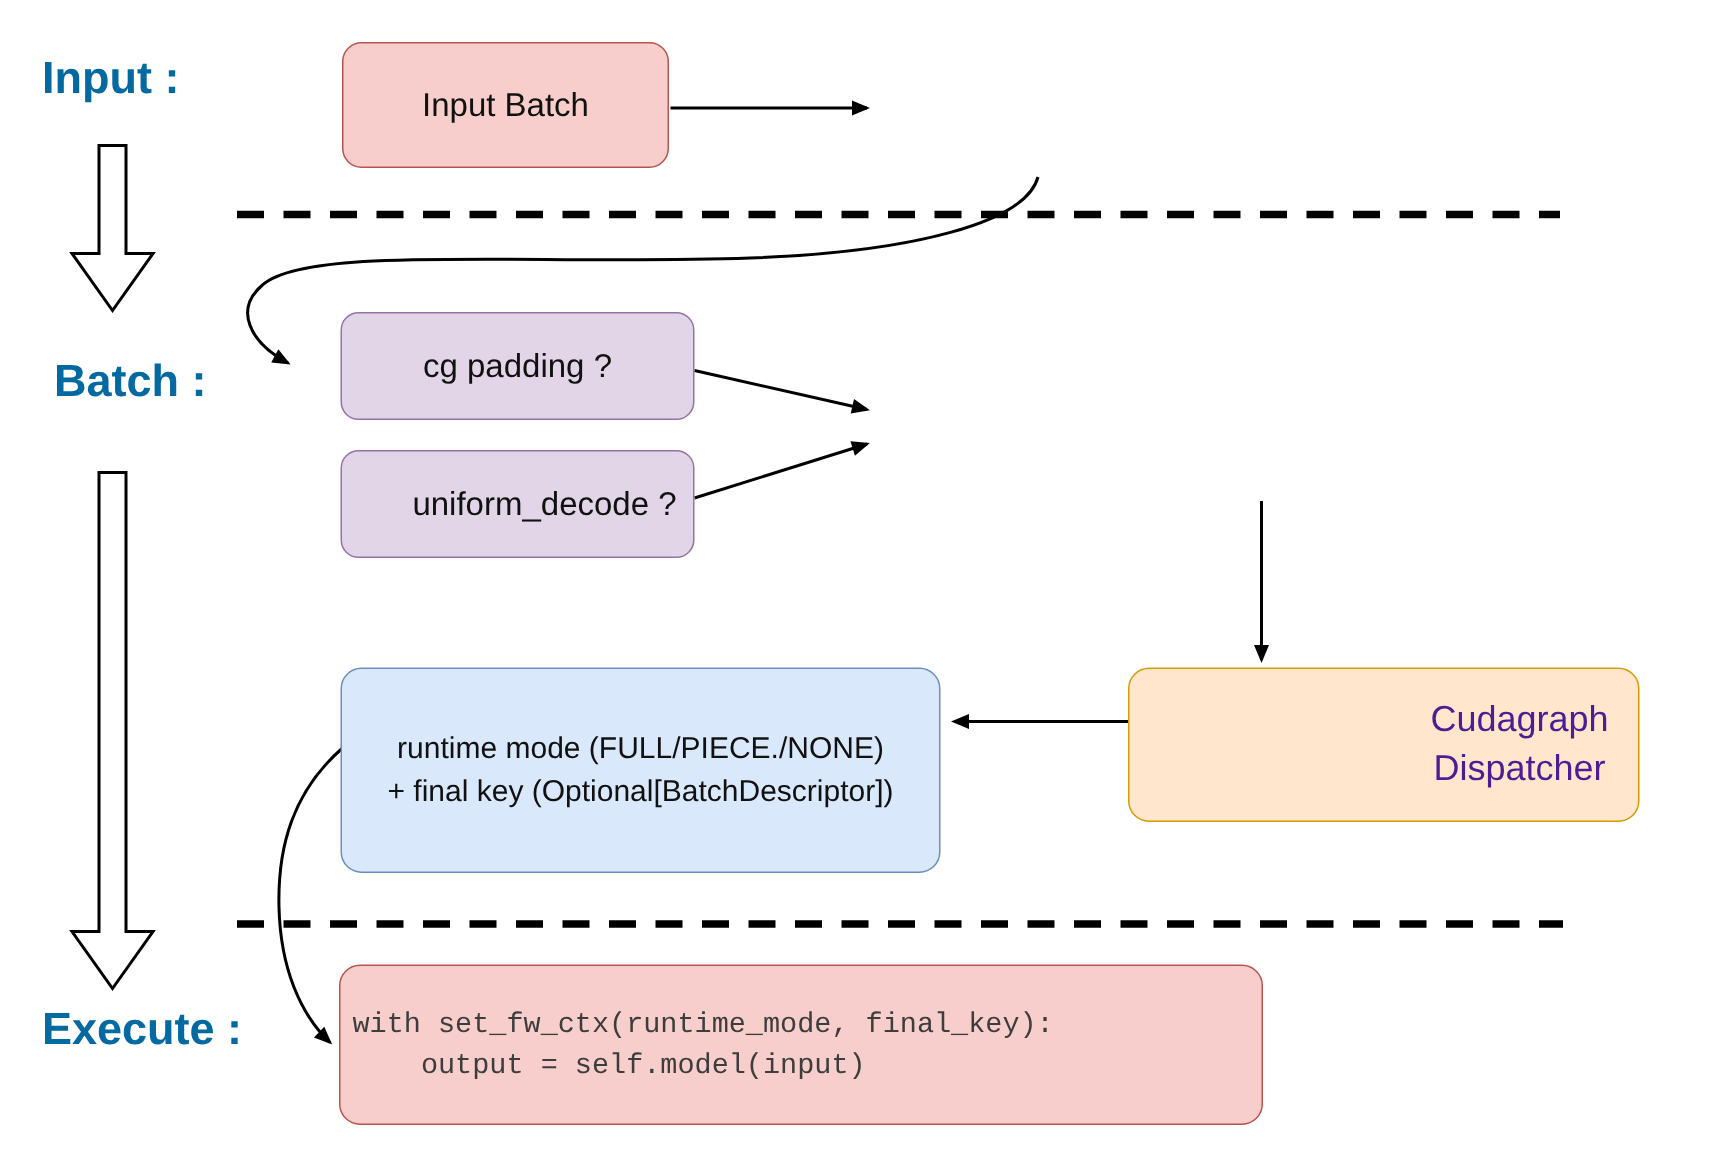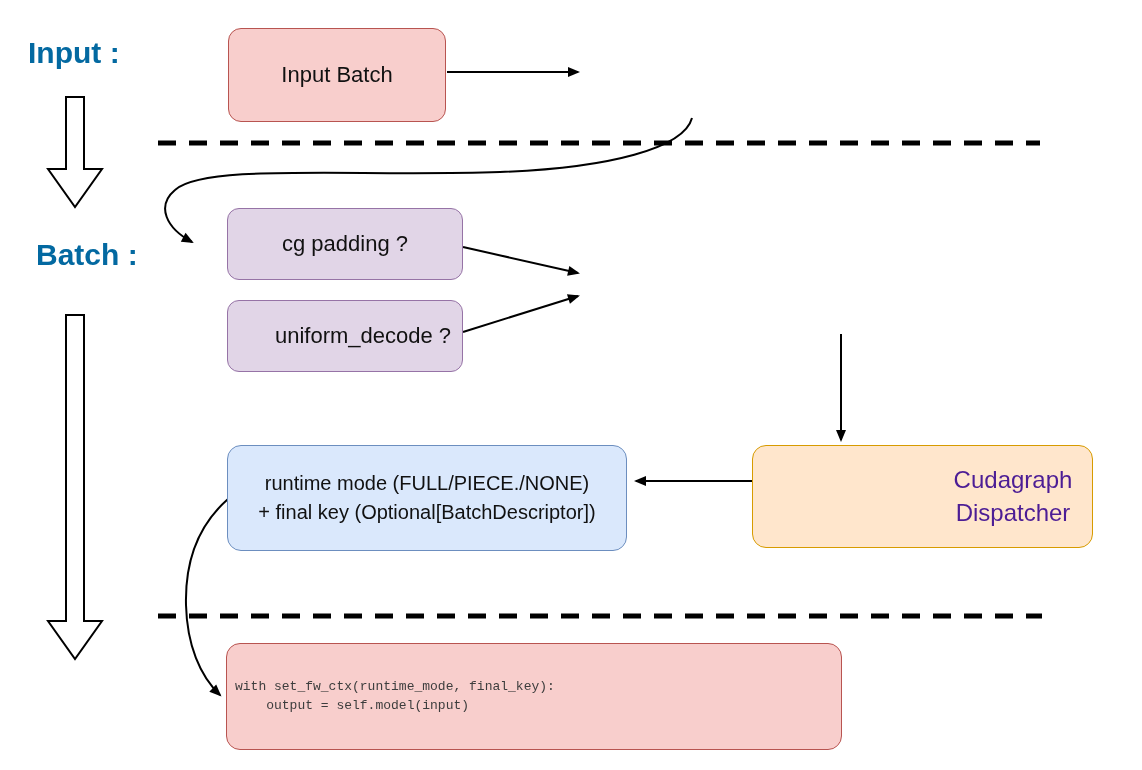--- a/index.html
+++ b/index.html
@@ -22,45 +22,45 @@
   .sec-plan    { left:36px;  top:238px; }
   .sec-execute { left:28px;  top:670px; }
 
   .box {
     position:absolute; z-index:2; box-sizing:border-box;
     display:flex; align-items:center; justify-content:center;
     text-align:center; color:#111; border-style:solid; border-width:1.5px;
   }
   .box .txt { white-space:pre-line; }
 
-  .input-batch { left:228px; top:28px;  width:218px; height:94px;  border-radius:13px;
+  .input-batch { left:228px; top:28px;  width:218px; height:84px;  border-radius:13px;
     background:var(--red-fill); border-color:var(--red-border); font-size:22px; }
   .preprocess  { left:585px; top:28px;  width:220px; height:90px;  border-radius:13px;
     background:var(--yellow-fill); border-color:var(--yellow-border); font-size:22px; }
   .cg-padding  { left:227px; top:208px; width:236px; height:72px;  border-radius:12px;
     background:var(--purple-fill); border-color:var(--purple-border); font-size:22px; }
   .uniform-decode { left:227px; top:300px; width:236px; height:72px; border-radius:12px;
     background:var(--purple-fill); border-color:var(--purple-border); font-size:22px;padding-left:36px; }
   .init-key    { left:585px; top:227px; width:512px; height:107px; border-radius:16px;
     background:var(--green-fill); border-color:var(--green-border); font-size:22px; line-height:1.38; }
   .cudagraph-outer { left:752px; top:445px; width:341px; height:103px; border-radius:14px;
     background:var(--orange-fill); border-color:var(--orange-border); }
   .dispatch-inner  { left:755px; top:447px; width:178px; height:71px; border-radius:10px;
     background:var(--orange-deep-fill); border-color:var(--orange-border); font-size:20px; z-index:3; }
   .cudagraph-label { position:absolute; z-index:3; left:933px; top:445px; width:160px; height:103px;
     display:flex; align-items:center; justify-content:center; text-align:center;
     font-size:24px; line-height:1.35; color:#4c1d95; }
   .cudagraph-label .txt { white-space:pre-line; }
-  .runtime-mode { left:227px; top:445px; width:400px; height:106px; border-radius:14px;
+  .runtime-mode { left:227px; top:445px; width:400px; height:137px; border-radius:14px;
     background:var(--blue-fill); border-color:var(--blue-border); font-size:20px; line-height:1.45; }
   .execute-code { left:226px; top:643px; width:616px; height:107px; border-radius:14px;
     background:var(--red-fill); border-color:var(--red-border);
     justify-content:flex-start; padding-left:8px;
     font-family:"Liberation Mono","DejaVu Sans Mono",monospace;
-    font-size:13px; line-height:1.4; color:var(--code-text,#3d3d3d); }
+    font-size:19px; line-height:1.4; color:var(--code-text,#3d3d3d); }
   .execute-code .txt { white-space:pre; text-align:left; }
 </style>
 </head>
 <body>
 
 <div class="canvas">
 
   <svg class="overlay" viewBox="0 0 1142 770" xmlns="http://www.w3.org/2000/svg">
     <defs>
       <marker id="arrowhead" markerUnits="userSpaceOnUse" markerWidth="14" markerHeight="12" refX="11" refY="6" orient="auto">
@@ -78,20 +78,21 @@
     <path class="connector" marker-end="url(#arrowhead)" d="M692,118 C684,148 610,168 500,172 C356,177 205,163 175,190 C156,206 166,228 192,242"></path>
     <path class="connector" marker-end="url(#arrowhead)" d="M463,247 L578,273"></path>
     <path class="connector" marker-end="url(#arrowhead)" d="M463,332 L578,296"></path>
     <path class="connector" marker-end="url(#arrowhead)" d="M841,334 L841,440"></path>
     <path class="connector" marker-end="url(#arrowhead)" d="M753,481 L636,481"></path>
     <path class="connector" marker-end="url(#arrowhead)" d="M228,499 C195,528 185,565 186,605 C187,645 200,676 220,695"></path>
   </svg>
 
   <div class="section-label sec-input">Input :</div>
   <div class="section-label sec-plan">Batch :</div>
+  <div class="section-label sec-execute">Execute :</div>
 
   <div class="box input-batch">
     <span class="txt">Input Batch</span>
   </div>
 
 
   <div class="box cg-padding">
     <span class="txt">cg padding ?</span>
   </div>
 

